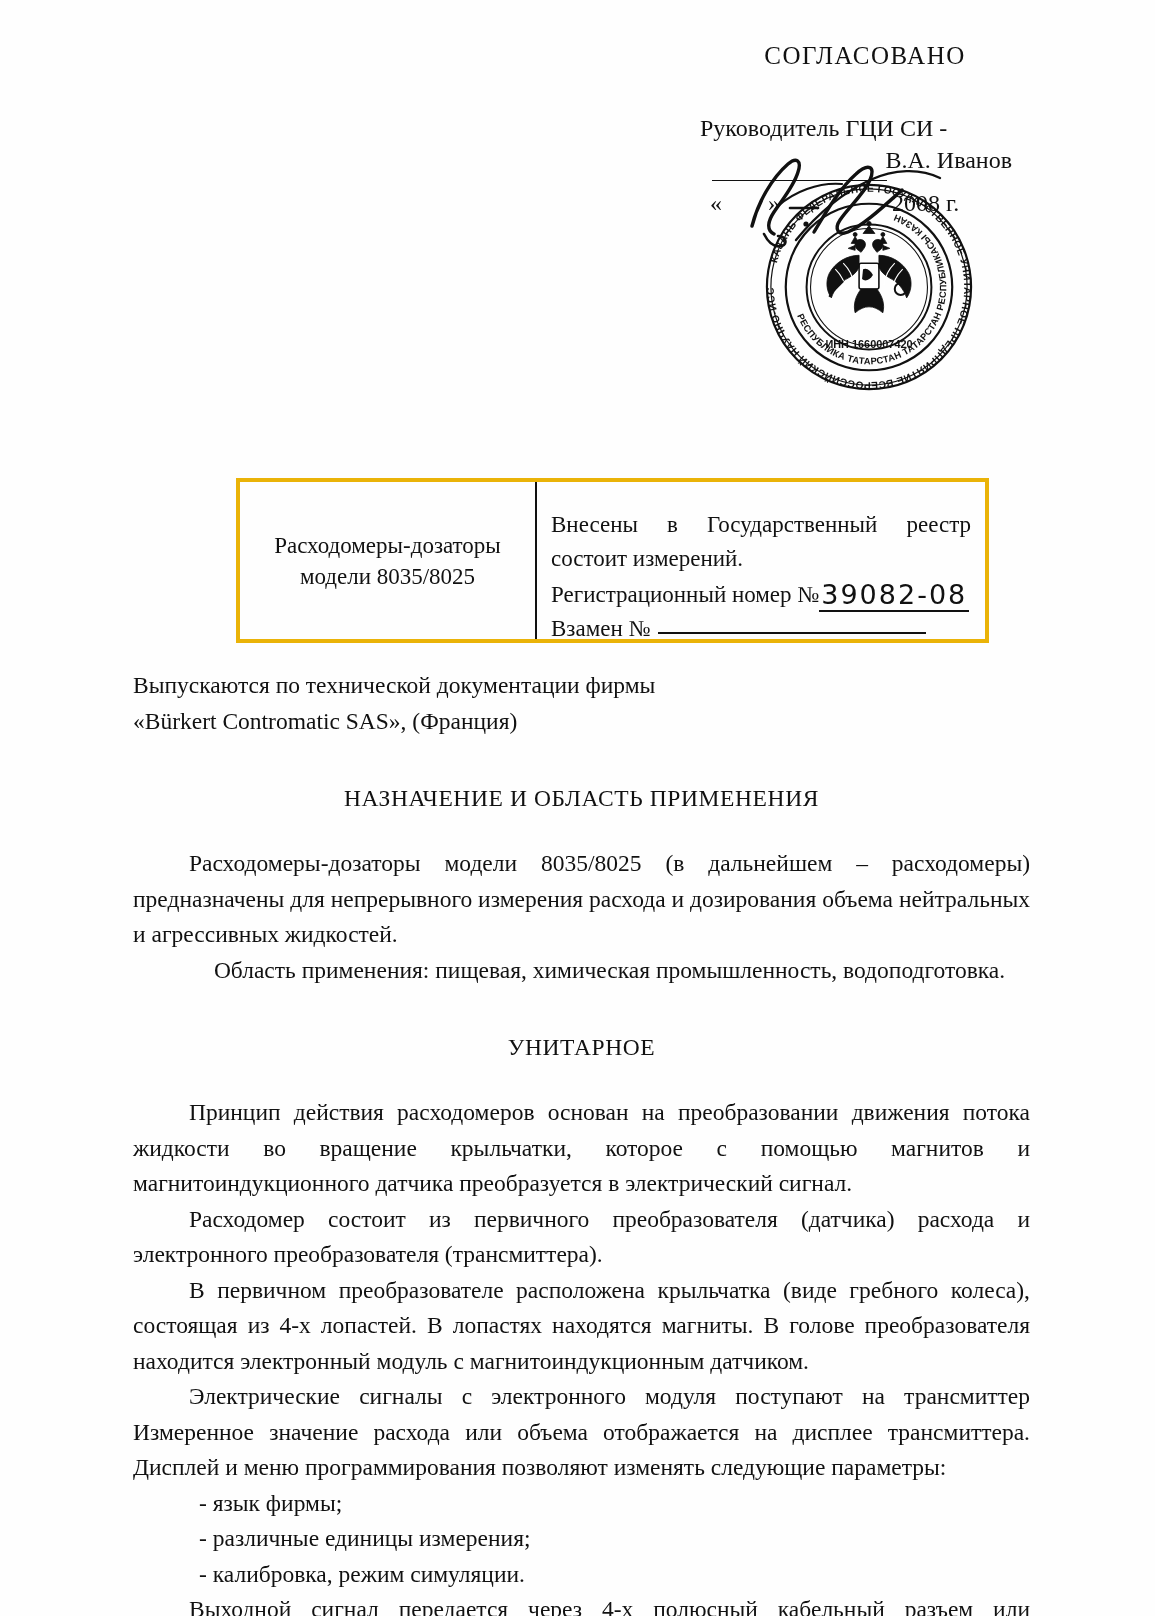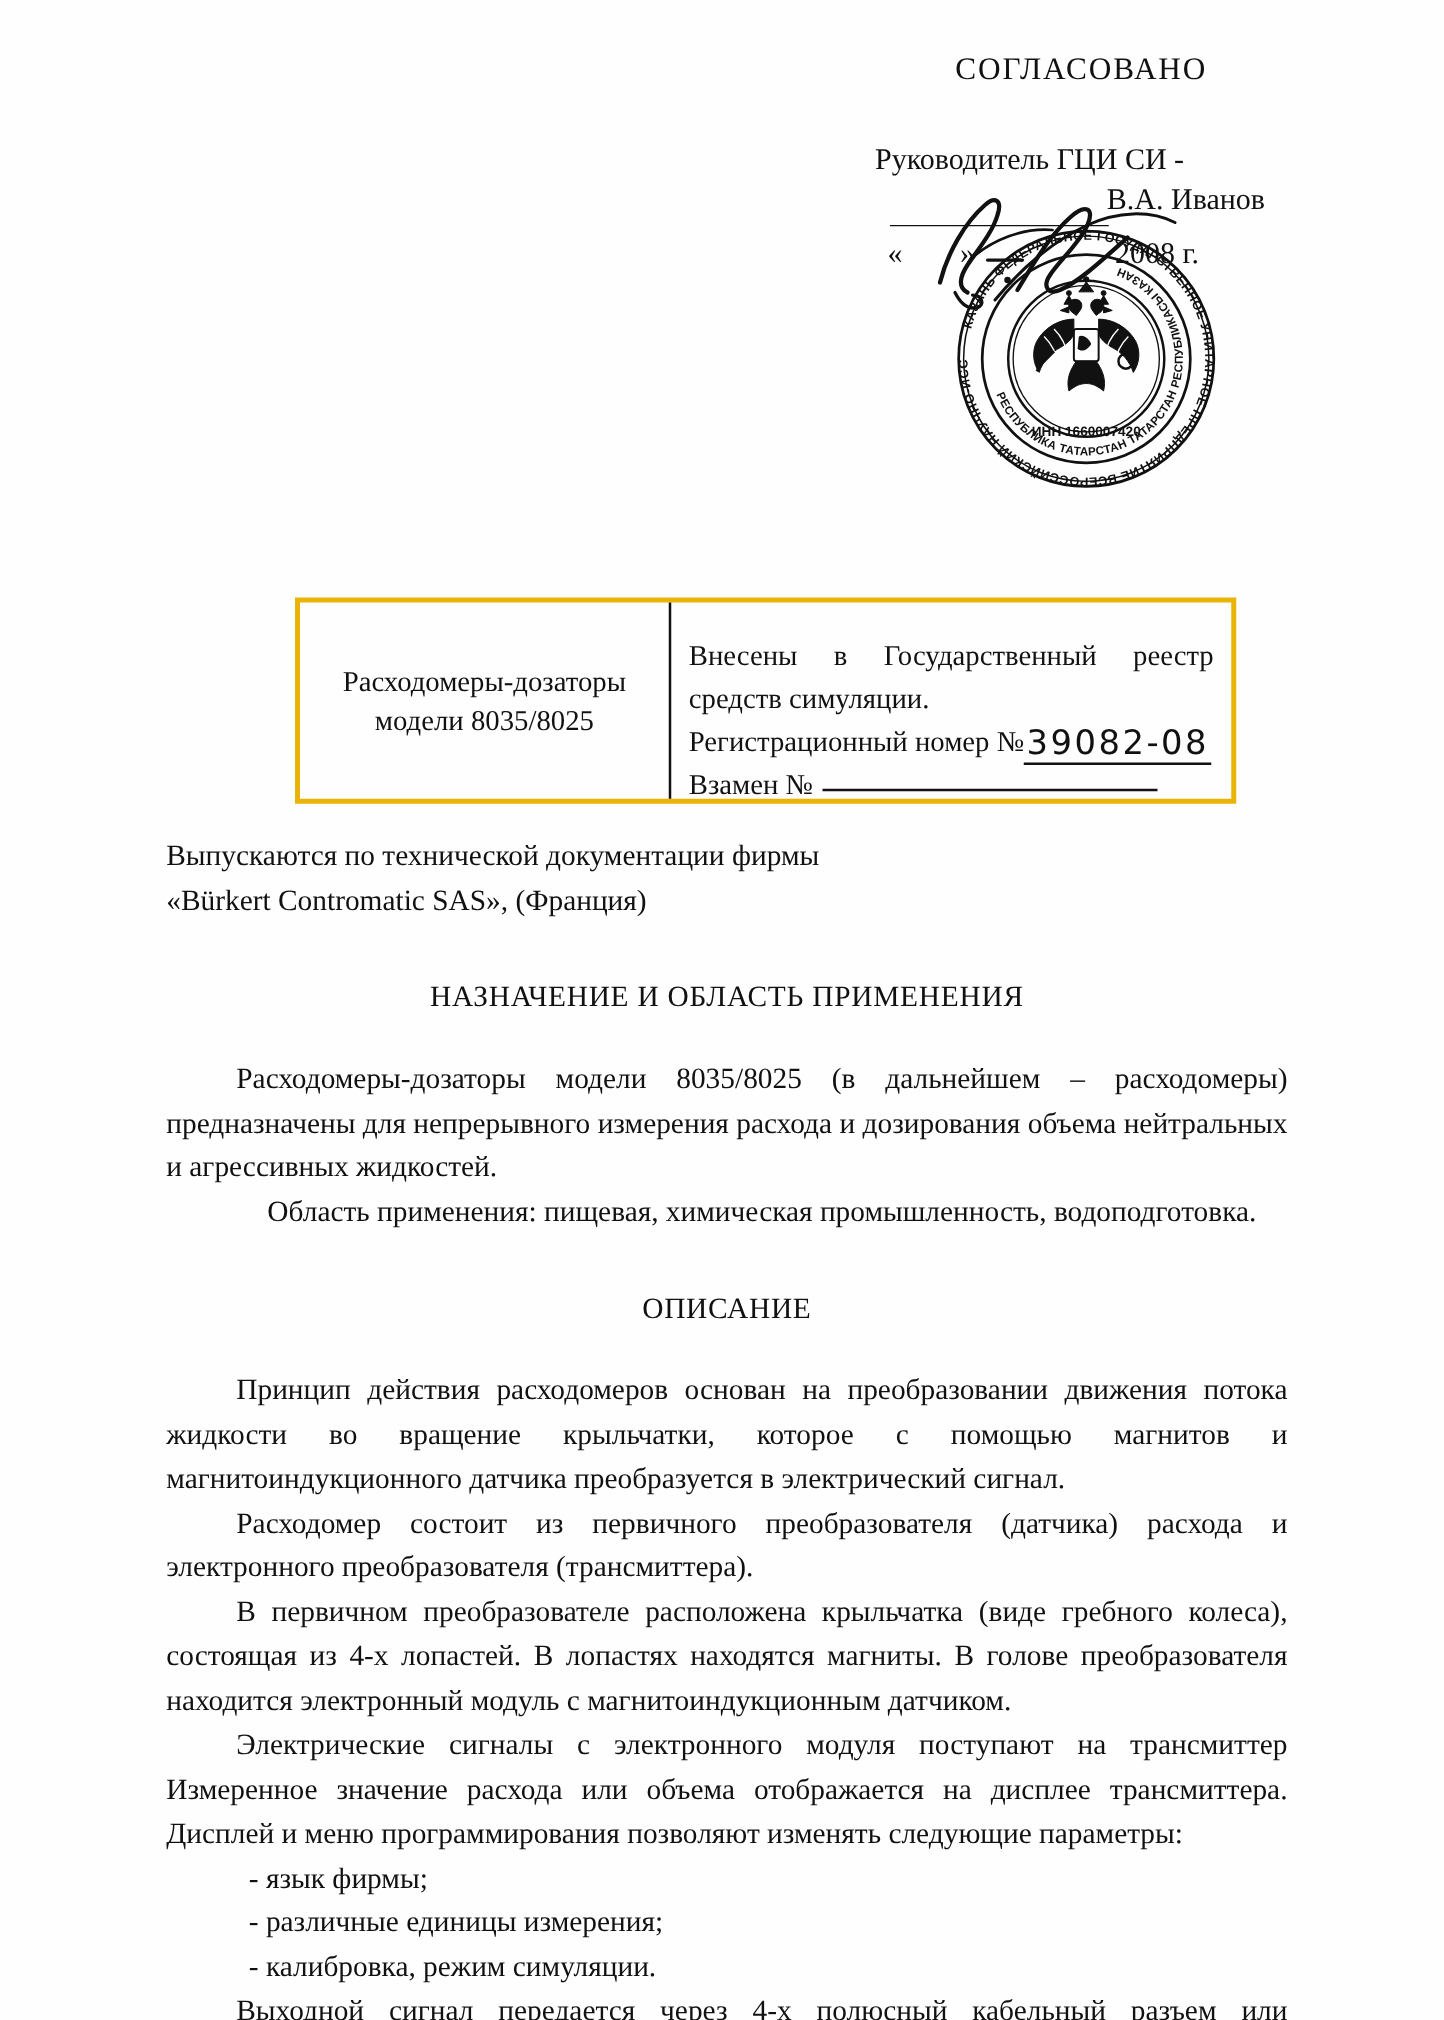--- a/index.html
+++ b/index.html
@@ -277,21 +277,21 @@
     </div>
 
     <div class="reg-cell-right">
       <div class="reg-line justify-pair">
         <span>Внесены</span>
         <span>в</span>
         <span>Государственный</span>
         <span>реестр</span>
       </div>
 
-      <div class="reg-line">средств симуляции.</div>
+      <div class="reg-line">состоит измерений.</div>
 
       <div class="reg-line">
         <span>Регистрационный номер №</span><span class="handwritten-num">39082-08</span>
       </div>
 
       <div class="reg-line">
         <span>Взамен  №</span><span class="blank-rule"></span>
       </div>
     </div>
   </div>
@@ -308,21 +308,21 @@
     <div class="section-heading">НАЗНАЧЕНИЕ И ОБЛАСТЬ ПРИМЕНЕНИЯ</div>
 
     <div class="gap-md"></div>
 
     <p class="para indent">Расходомеры-дозаторы модели 8035/8025 (в дальнейшем – расходомеры)  предназначены для непрерывного измерения расхода и дозирования объема нейтральных и агрессивных жидкостей.</p>
 
     <p class="para indent left">Область применения: пищевая, химическая промышленность, водоподготовка.</p>
 
     <div class="gap-lg"></div>
 
-    <div class="section-heading">ОПИСАНИЕ</div>
+    <div class="section-heading">УНИТАРНОЕ</div>
 
     <div class="gap-md"></div>
 
     <p class="para indent">Принцип действия расходомеров основан на преобразовании движения потока жидкости во вращение крыльчатки, которое с помощью магнитов и магнитоиндукционного датчика преобразуется в электрический сигнал.</p>
 
     <p class="para indent">Расходомер состоит из первичного преобразователя (датчика) расхода и электронного преобразователя (трансмиттера).</p>
 
     <p class="para indent">В первичном преобразователе расположена крыльчатка (виде гребного колеса), состоящая из 4-х лопастей. В лопастях находятся магниты. В голове преобразователя находится электронный модуль с магнитоиндукционным датчиком.</p>
 
     <p class="para indent"> Электрические сигналы с электронного модуля поступают на трансмиттер Измеренное значение расхода или объема отображается на дисплее трансмиттера. Дисплей и меню программирования позволяют изменять следующие параметры:</p>

